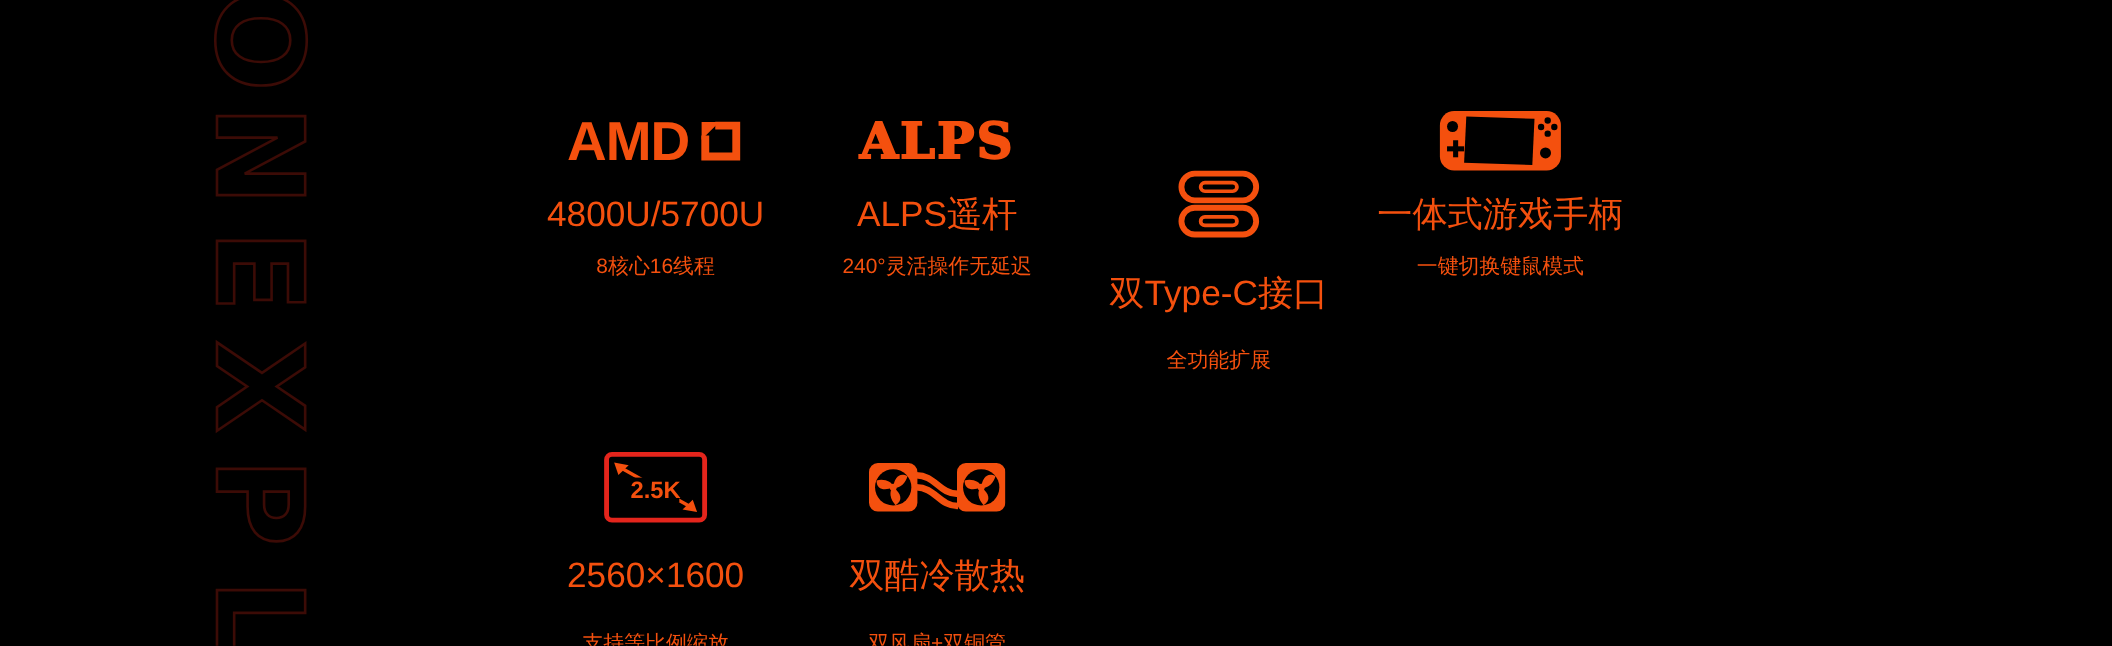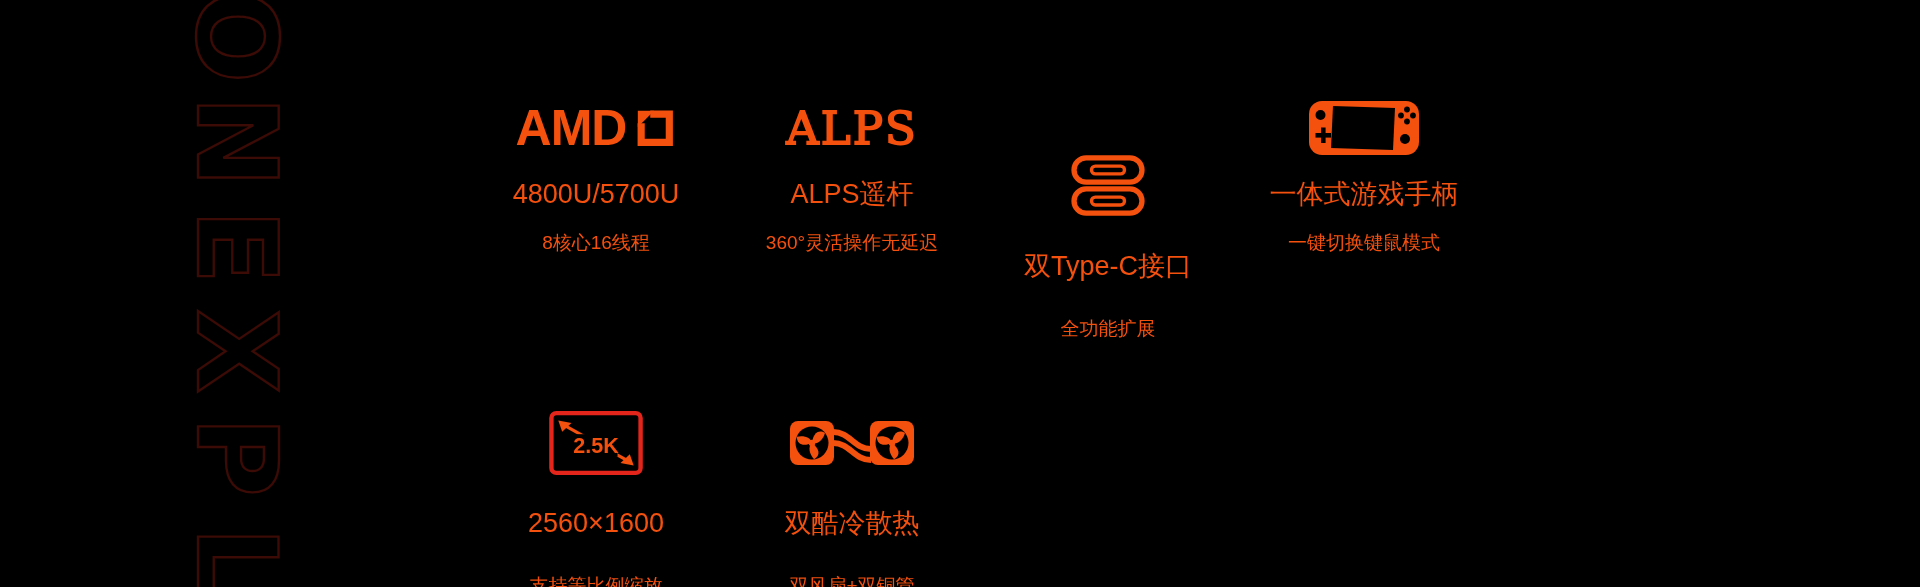--- a/index.html
+++ b/index.html
@@ -35,34 +35,34 @@
     display:grid;grid-template-columns:repeat(4,256px);
   }
   .cell{
     display:flex;flex-direction:column;align-items:center;text-align:center;
   }
   .cell.row2{margin-top:58px;gap:14px;}
   .icon-slot{
     height:88px;display:flex;align-items:center;justify-content:flex-end;gap:8px;
   }
   .title{
-    margin-top:6px;font-size:27px;line-height:32px;color:var(--accent);
+    margin-top:6px;font-size:32px;line-height:32px;color:var(--accent);
     white-space:nowrap;
   }
   .subtitle{
     margin-top:21px;font-size:19px;line-height:24px;color:var(--accent);
     white-space:nowrap;
   }
   .amd-text{
     font-weight:bold;font-size:50px;line-height:1;color:var(--accent);
     letter-spacing:-1px;
   }
   .alps-text{
     font-family:"DejaVu Serif","Liberation Serif",serif;
-    font-weight:normal;font-size:45px;line-height:1;color:var(--accent);
+    font-weight:bold;font-size:45px;line-height:1;color:var(--accent);
     -webkit-text-stroke:1.8px var(--accent);letter-spacing:2px;
   }
   .svg-text{
     font-family:"Liberation Sans","DejaVu Sans",sans-serif;font-weight:bold;
   }
   .fill-accent{fill:var(--accent);}
   .stroke-accent{stroke:var(--accent);fill:none;}
   .stroke-red{stroke:var(--screen-frame-red);fill:none;}
   .fill-bg{fill:var(--background);}
 </style>
@@ -91,21 +91,21 @@
     <div class="title">4800U/5700U</div>
     <div class="subtitle">8核心16线程</div>
   </div>
 
 
   <div class="cell">
     <div class="icon-slot">
       <span class="alps-text">ALPS</span>
     </div>
     <div class="title">ALPS遥杆</div>
-    <div class="subtitle">360°灵活操作无延迟</div>
+    <div class="subtitle">240°灵活操作无延迟</div>
   </div>
 
   <div class="cell row2">
     <div class="icon-slot">
       <svg width="76" height="66" viewBox="0 0 78 68">
         <rect class="stroke-accent" stroke-width="5.5" x="4" y="5" width="70" height="25" rx="12.5"></rect>
         <rect class="stroke-accent" stroke-width="3.5" x="22" y="13.5" width="34" height="8" rx="4"></rect>
         <rect class="stroke-accent" stroke-width="5.5" x="4" y="37" width="70" height="25" rx="12.5"></rect>
         <rect class="stroke-accent" stroke-width="3.5" x="22" y="45.5" width="34" height="8" rx="4"></rect>
       </svg>

